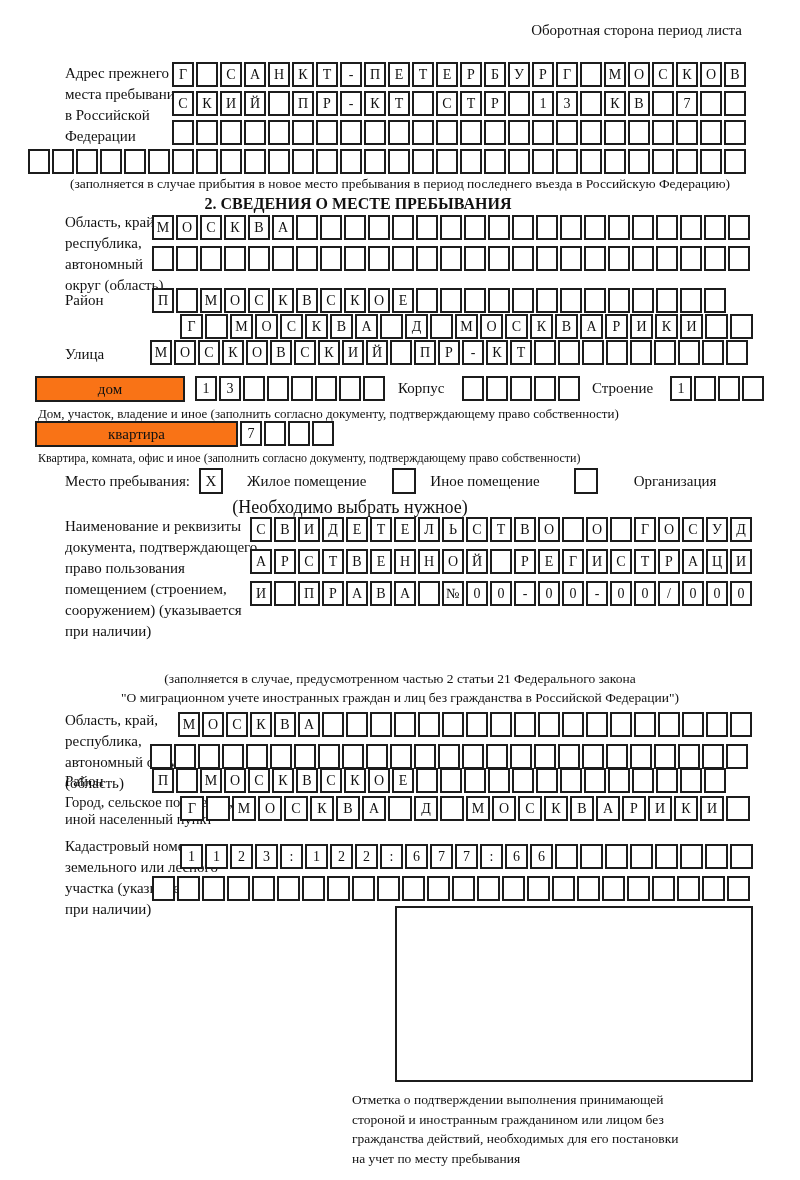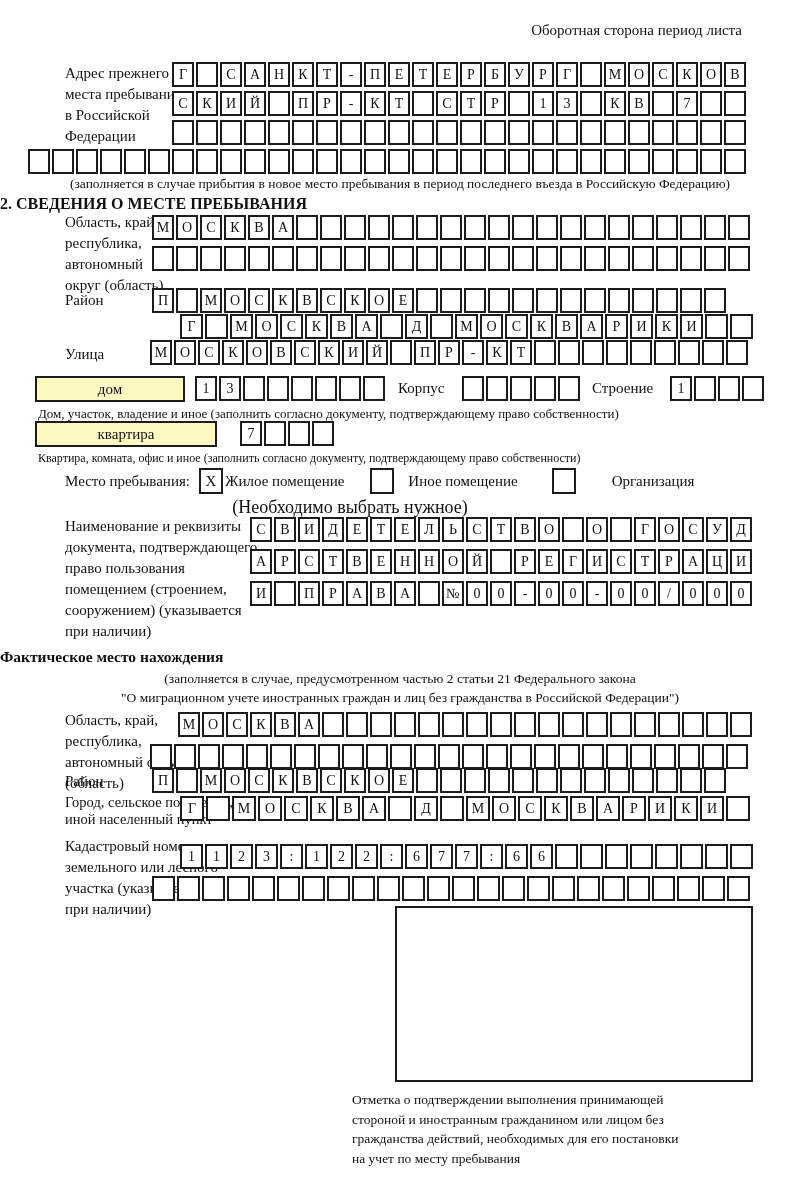--- a/index.html
+++ b/index.html
@@ -2,29 +2,29 @@
 <html><head>
 <meta charset="utf-8">
 <style>
   html,body{margin:0;padding:0;background:#fff;}
   .page{position:relative;width:800px;height:1180px;background:#ffffff;
         font-family:"Liberation Serif","DejaVu Serif",serif;color:#111;overflow:hidden;}
   .abs{position:absolute;}
   .lbl{font-size:15px;line-height:21px;white-space:pre-line;}
   .lbl.sm{font-size:14.5px;line-height:17px;}
   .note{font-size:13.5px;text-align:center;width:800px;left:0;}
-  .title{font-size:16px;font-weight:bold;width:716px;left:0;}
+  .title{font-size:16px;font-weight:bold;text-align:center;width:716px;left:0;}
   .cells{display:flex;gap:2px;}
   .cell{flex:0 0 auto;width:22px;height:25px;box-sizing:border-box;border:2px solid #1c1c1c;
         display:flex;align-items:center;justify-content:center;
         font-family:"Liberation Serif","DejaVu Serif",serif;font-size:14px;color:#111;background:#fff;}
   .w23 .cell{width:23px;}
   .w24 .cell{width:24px;}
   .widebox{box-sizing:border-box;border:2px solid #1c1c1c;height:26px;display:flex;
-        align-items:center;justify-content:center;font-size:15px;background:#fef9c3;}
+        align-items:center;justify-content:center;font-size:15px;background:#f97316;}
   .checkbox{box-sizing:border-box;border:2px solid #1c1c1c;width:24px;height:26px;display:flex;
         align-items:center;justify-content:center;font-size:15px;background:#fff;}
   .inline-lbl{font-size:15px;}
   .stamp-box{box-sizing:border-box;border:2px solid #1c1c1c;background:#fff;}
   .stamp-cap{font-size:13.5px;line-height:19.5px;white-space:pre-line;}
 </style>
 </head>
 <body>
 
 <div class="page">
@@ -312,33 +312,33 @@
     </div>
   <div class="abs inline-lbl" style="left:592px;top:380px;">Строение</div>
   <div class="abs cells" style="left:670px;top:376px;">
       <span class="cell">1</span>
       <span class="cell"></span>
       <span class="cell"></span>
       <span class="cell"></span>
     </div>
   <div class="abs" style="left:38px;top:406px;font-size:13px;text-align:right;">Дом, участок, владение и иное (заполнить согласно документу, подтверждающему право собственности)</div>
 
-  <div class="abs widebox" style="left:35px;top:421px;width:182px;">квартира</div>
+  <div class="abs widebox" style="left:35px;top:421px;width:203px;">квартира</div>
   <div class="abs cells" style="left:240px;top:421px;">
       <span class="cell">7</span>
       <span class="cell"></span>
       <span class="cell"></span>
       <span class="cell"></span>
     </div>
   <div class="abs" style="left:38px;top:451px;font-size:12px;">Квартира, комната, офис и иное (заполнить согласно документу, подтверждающему право собственности)</div>
 
   <div class="abs" style="left:65px;top:468px;display:flex;align-items:center;">
     <span class="inline-lbl">Место пребывания:</span>
     <span class="checkbox" style="margin-left:9px;">X</span>
-    <span class="inline-lbl" style="margin-left:2px;">Жилое помещение</span>
+    <span class="inline-lbl" style="margin-left:24px;">Жилое помещение</span>
     <span class="checkbox" style="margin-left:26px;"></span>
     <span class="inline-lbl" style="margin-left:14px;">Иное помещение</span>
     <span class="checkbox" style="margin-left:34px;"></span>
     <span class="inline-lbl" style="margin-left:36px;">Организация</span>
   </div>
   <div class="abs" style="left:130px;top:497px;width:440px;text-align:center;font-size:18px;">(Необходимо выбрать нужное)</div>
 
   <div class="abs lbl" style="left:65px;top:516px;width:195px;">Наименование и реквизиты
 документа, подтверждающего
 право пользования
@@ -408,21 +408,20 @@
       <span class="cell">0</span>
       <span class="cell">-</span>
       <span class="cell">0</span>
       <span class="cell">0</span>
       <span class="cell">/</span>
       <span class="cell">0</span>
       <span class="cell">0</span>
       <span class="cell">0</span>
     </div>
 
-  <div class="abs title" style="top:648px;font-size:15.5px;">Фактическое место нахождения</div>
   <div class="abs note" style="top:671px;">(заполняется в случае, предусмотренном частью 2 статьи 21 Федерального закона</div>
   <div class="abs note" style="top:690px;">"О миграционном учете иностранных граждан и лиц без гражданства в Российской Федерации")</div>
 
   <div class="abs lbl" style="left:65px;top:710px;width:135px;">Область, край,
 республика,
 автономный округ
 (область)</div>
   <div class="abs cells" style="left:178px;top:712px;">
       <span class="cell">М</span>
       <span class="cell">О</span>

